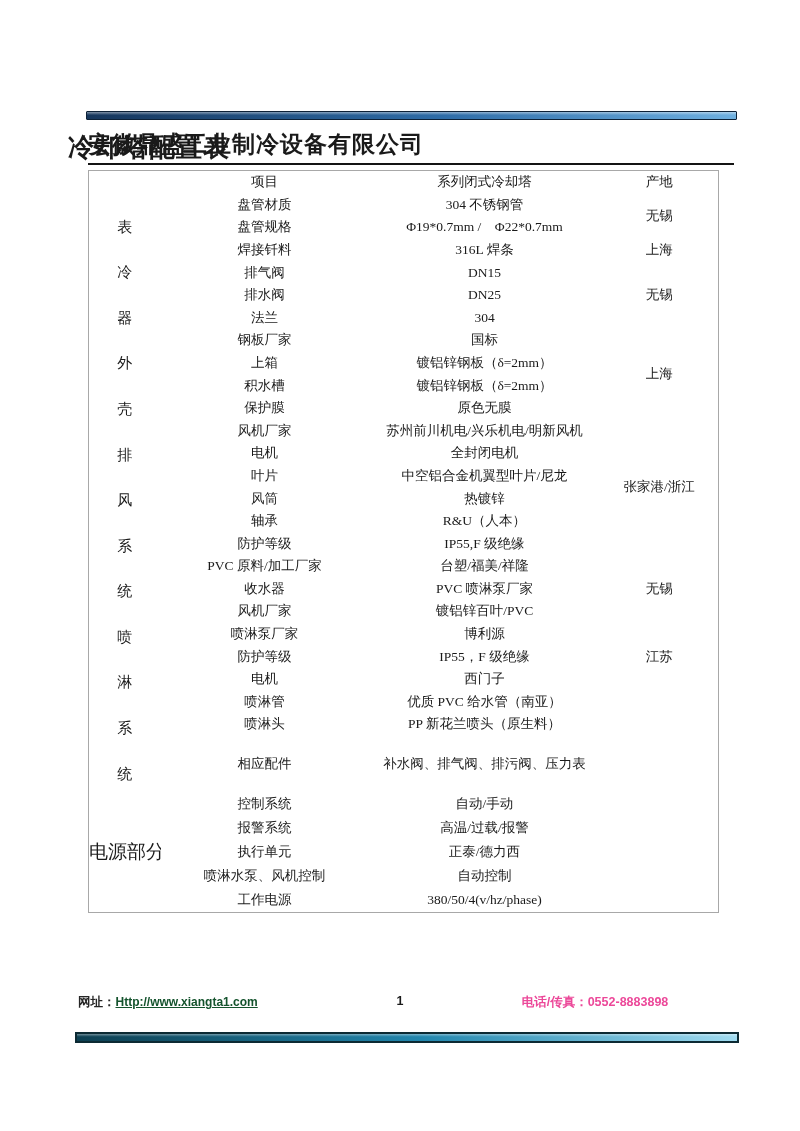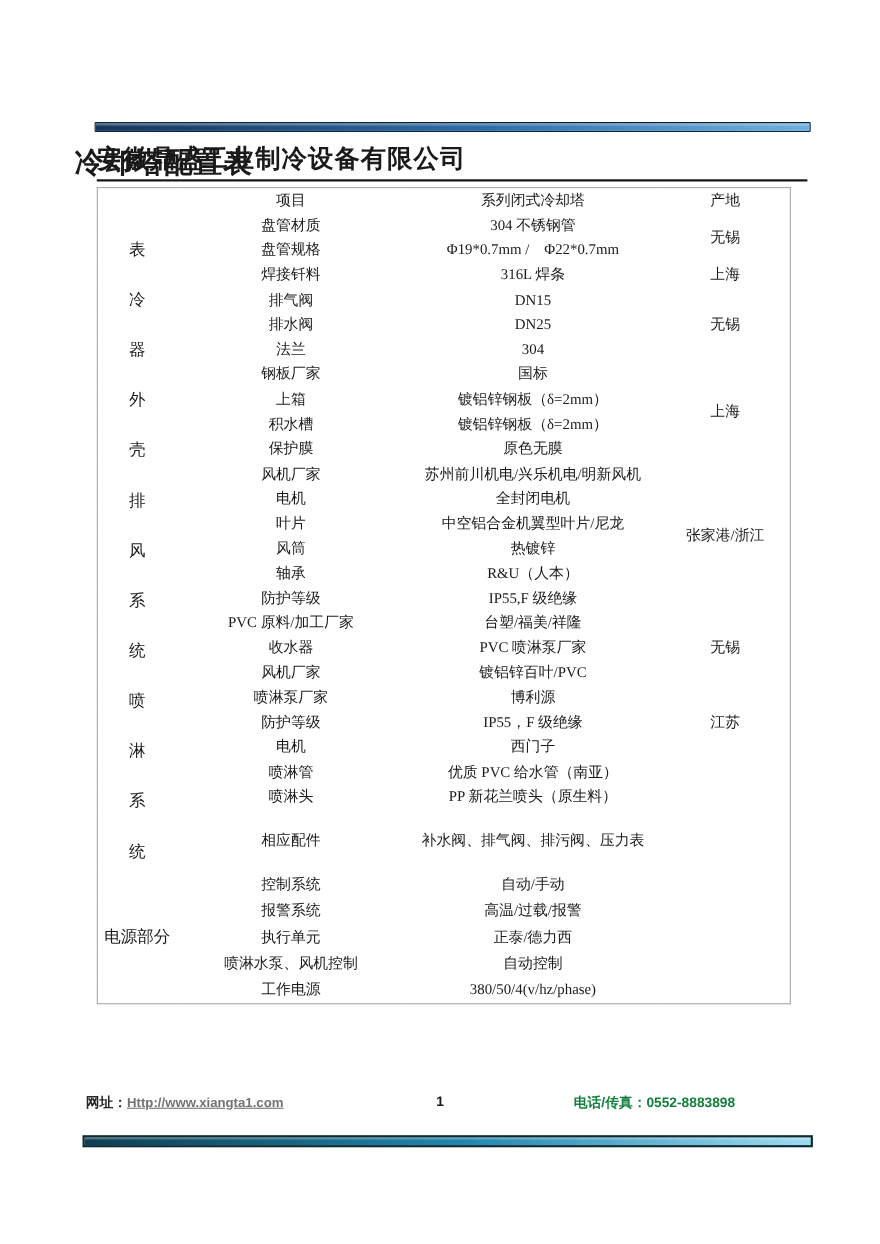--- a/index.html
+++ b/index.html
@@ -39,38 +39,38 @@
   }
   tr.hrow   { height:23px;padding-left:40px; }
   tr.r      { height:22.6px; }
   tr.tall   { height:56px; }
   tr.power  { height:24.2px; }
   td.section { vertical-align:top; }
   .vchars {
     display:flex; flex-direction:column; justify-content:space-between;
     align-items:center; height:566px; margin-top:16px; font-size:15px;
   }
-  td.powerlbl { font-size:15px; }
+  td.powerlbl { font-size:19px; }
   
   .foot-left {
     position:absolute; left:78px; top:992px; width:330px;
     font-size:12.5px; font-weight:bold; line-height:1.7; color:#262626;
   }
   .foot-link {
-    color:#737373; text-decoration:underline; font-weight:bold;
+    color:#14532d; text-decoration:underline; font-weight:bold;
     font-family:"Liberation Sans","DejaVu Sans",sans-serif; font-size:12px;
   }
   .foot-page {
     position:absolute; left:390px; top:994px; width:20px; text-align:center;
     font-size:12.5px; font-weight:bold;
     font-family:"Liberation Sans","DejaVu Sans",sans-serif;
   }
   .foot-right {
     position:absolute; left:480px; top:992px; width:230px; text-align:center;
-    font-size:12.5px; font-weight:bold; line-height:1.7; color:#15803d;
+    font-size:12.5px; font-weight:bold; line-height:1.7; color:#ec4899;
     font-family:"Liberation Sans","DejaVu Sans",sans-serif;
   }
   .foot-bar {
     position:absolute; left:75px; top:1032px; width:664px; height:11px;
     border:2px solid #0c2a33;
     background:
       linear-gradient(180deg, rgba(255,255,255,.4) 0%, rgba(255,255,255,0) 40%),
       linear-gradient(90deg, #0d3f51 0%, #2186ad 52%, #9fdbf0 100%);
   }
 </style>

